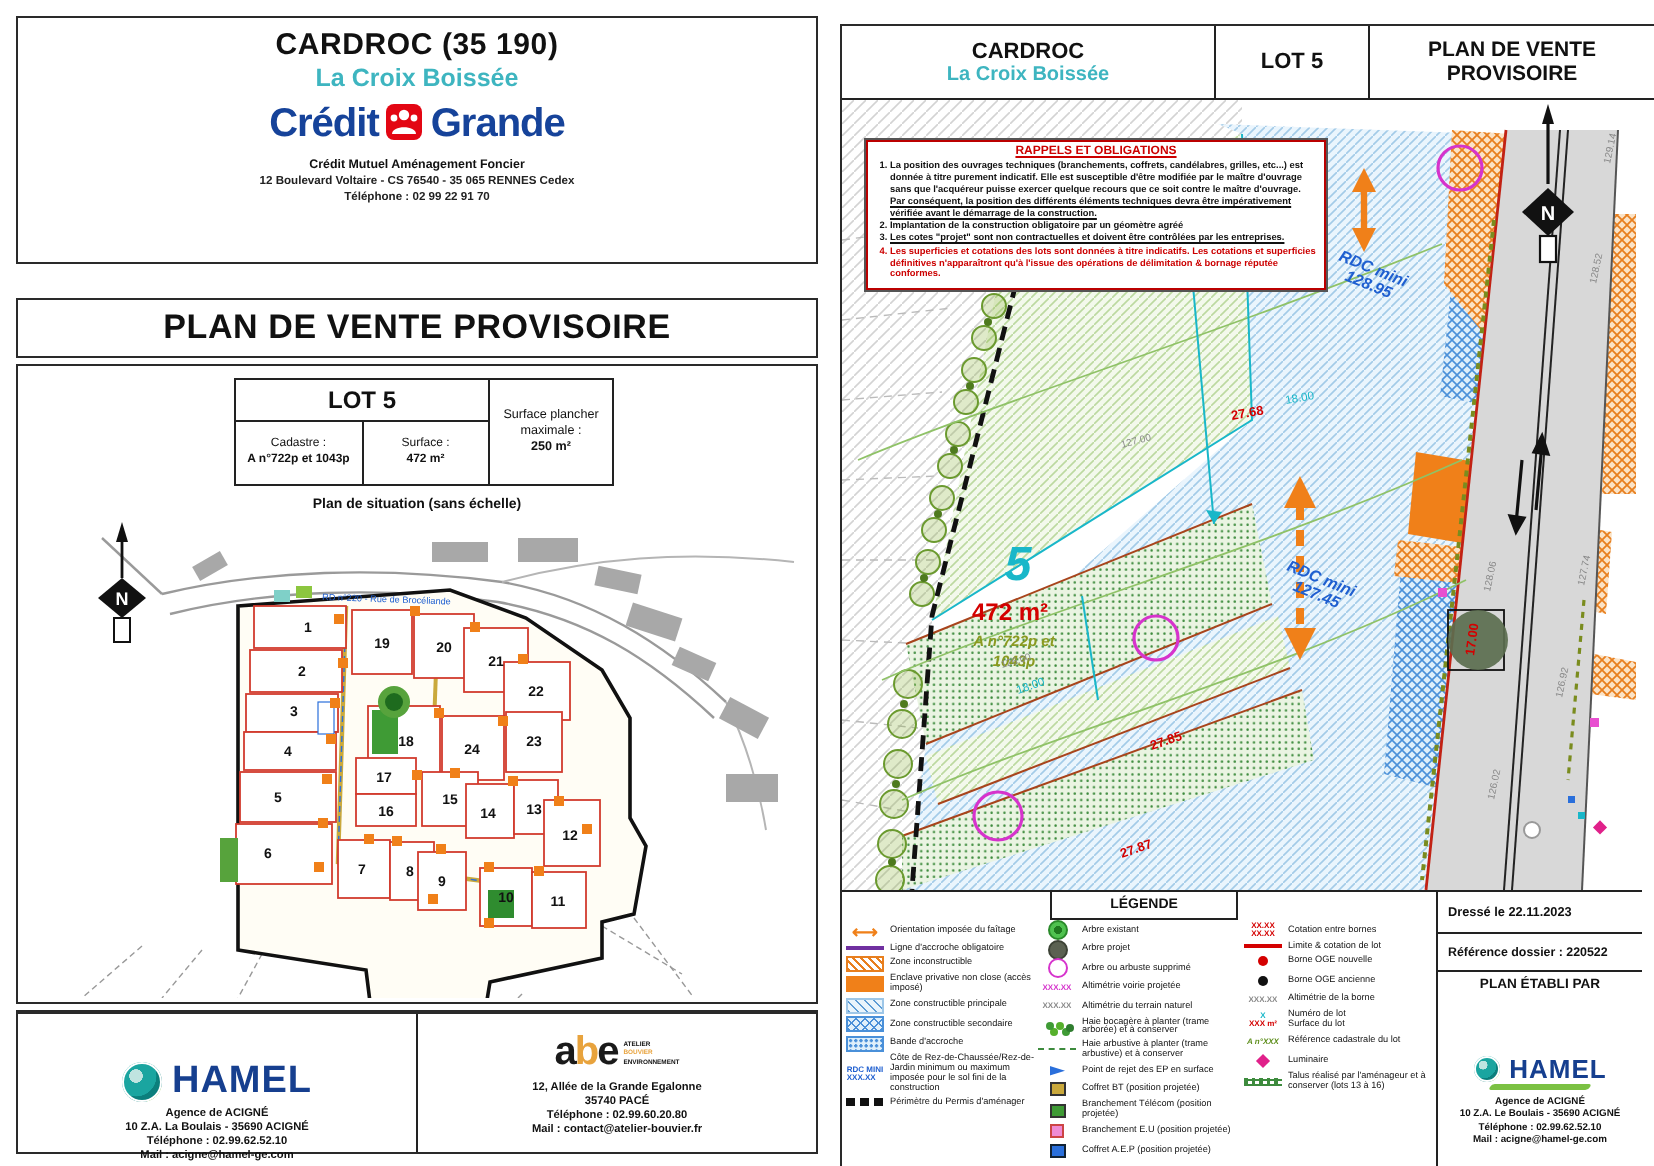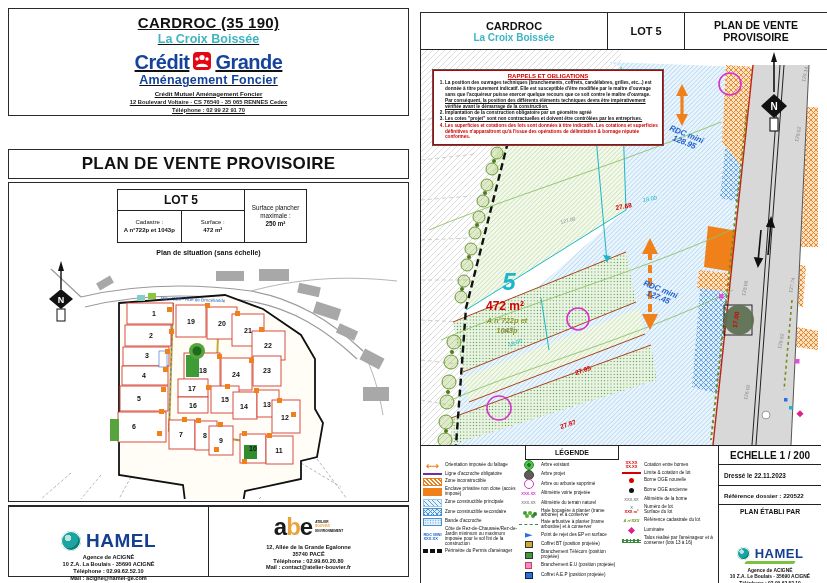--- a/index.html
+++ b/index.html
@@ -3,21 +3,21 @@
 <meta charset="utf-8">
 <style>
   html,body{margin:0;padding:0;background:#fff;}
   body{width:827px;height:583px;position:relative;font-family:"Liberation Sans",sans-serif;color:#111;overflow:hidden;}
   .abs{position:absolute;}
   .box{position:absolute;background:#fff;border:1.6px solid #2a2a2a;box-sizing:border-box;}
   .ctr{text-align:center;}
   .b{font-weight:bold;}
   .pre{white-space:pre-line;}
   
-  #lp-header{left:8px;top:8px;width:401px;height:108px;text-decoration:underline;}
+  #lp-header{left:8px;top:8px;width:401px;height:124px;}
   .lp-t1{font-size:15px;font-weight:bold;margin-top:5px;letter-spacing:.3px;}
   .lp-t2{font-size:12.5px;font-weight:bold;color:#3eb5c0;margin-top:1px;}
   .lp-permit{font-size:7.3px;font-weight:bold;margin-top:3px;}
   .cmrow{display:flex;justify-content:center;gap:3px;margin-top:5px;}
   .cmword{font-size:20px;font-weight:bold;color:#16439a;letter-spacing:-.5px;}
   .cmsub{font-size:12.5px;font-weight:bold;color:#16439a;margin-top:-2px;letter-spacing:.2px;}
   .lp-small{font-size:6.2px;font-weight:bold;margin-top:2.5px;}
   .lp-tiny{font-size:5.8px;font-weight:bold;margin-top:2px;color:#222;}
   #lp-title{left:8px;top:149px;width:401px;height:30px;display:flex;align-items:center;justify-content:center;font-size:17px;font-weight:bold;letter-spacing:.3px;}
   #lp-main{left:8px;top:182px;width:401px;height:320px;}
@@ -32,21 +32,21 @@
   
   #lp-footer{left:8px;top:505px;width:401px;height:72px;border-top-width:2.2px;display:flex;}
   .fcell{flex:1;display:flex;flex-direction:column;align-items:center;justify-content:center;line-height:1.25;}
   .fcell.first{border-right:1px solid #222;}
   .addr{font-size:5.6px;font-weight:bold;text-align:center;}
   .hamelrow{display:flex;align-items:center;gap:5px;margin-top:28px;}
   .hamel-ball{width:20px;height:20px;border-radius:50%;background:radial-gradient(circle at 35% 35%,#bfe4e0 0 18%,#1aa5a0 19% 55%,#0b7f7c 56% 75%,#7bc143 76% 100%);box-shadow:0 0 0 1px #fff inset;}
   .hamel-word{font-size:19px;font-weight:bold;color:#163f8f;letter-spacing:.5px;}
   .hamel-swoosh{width:74px;height:3px;background:#7bc143;border-radius:2px;margin:0 auto 2px auto;transform:skew(-30deg);}
   .abe-row{display:flex;align-items:center;gap:3px;margin-bottom:2px;}
-  .abe-word{font-size:24px;font-weight:bold;letter-spacing:-1px;color:#1a1a1a;}
+  .abe-word{font-size:20px;font-weight:bold;letter-spacing:-1px;color:#1a1a1a;}
   .abe-b{color:#e8a33d;}
   .abe-side{font-size:3.2px;line-height:1.3;text-align:left;font-weight:bold;}
   .abe-side .o{color:#e8a33d;}
   
   #rp{left:420px;top:12px;width:408px;height:573px;border:1.6px solid #2a2a2a;background:#fff;box-sizing:border-box;}
   #rp-header{position:absolute;left:0;top:0;width:100%;height:37px;border-bottom:1.4px solid #222;display:flex;box-sizing:border-box;}
   .rh-c1{width:187px;border-right:1.2px solid #222;display:flex;flex-direction:column;align-items:center;justify-content:center;box-sizing:border-box;}
   .rh-c2{width:77px;border-right:1.2px solid #222;display:flex;align-items:center;justify-content:center;font-size:11px;font-weight:bold;box-sizing:border-box;}
   .rh-c3{flex:1;display:flex;align-items:center;justify-content:center;text-align:center;font-size:10.5px;font-weight:bold;line-height:1.15;}
   .rh-t1{font-size:11px;font-weight:bold;}
@@ -117,21 +117,20 @@
     <span class="cmword">Crédit</span>
     <span><svg width="20" height="20" viewBox="0 0 20 20">
           <rect x="1" y="1" width="18" height="18" rx="4" fill="#e30613"></rect>
           <circle cx="10" cy="6.5" r="2.6" fill="#fff"></circle>
           <path d="M4 16 C4 11.5 16 11.5 16 16 Z" fill="#fff"></path>
           <circle cx="5" cy="8" r="1.7" fill="#fff"></circle>
           <circle cx="15" cy="8" r="1.7" fill="#fff"></circle>
         </svg></span>
     <span class="cmword">Grande</span>
   </div>
-  <div class="cmsub">Aménagement Foncier</div>
   <div class="lp-small">Crédit Mutuel Aménagement Foncier</div>
   <div class="lp-tiny">12 Boulevard Voltaire - CS 76540 - 35 065 RENNES Cedex</div>
   <div class="lp-tiny">Téléphone : 02 99 22 91 70</div>
 </div>
 
 <div class="box" id="lp-title">PLAN DE VENTE PROVISOIRE</div>
 
 <div class="box" id="lp-main">
   <div class="lot-table">
     <div class="lt-left">
@@ -701,21 +700,20 @@
           </div>
         <div class="lg-item">
             <span class="sw sw-talus"></span>
             <span class="lg-lab">Talus réalisé par l'aménageur et à conserver (lots 13 à 16)</span>
           </div>
       </div>
     </div>
   </div>
 
   <div id="rinfo">
-    <div class="ri-b1">ECHELLE 1 / 200</div>
     <div class="ri-b2">Dressé le 22.11.2023</div>
     <div class="ri-b3">Référence dossier : 220522</div>
     <div class="ri-b4">
       <div class="ri-etab">PLAN ÉTABLI PAR</div>
       <div class="hamelrow hamel-sm">
         <span class="hamel-ball"></span>
         <span class="hamel-word">HAMEL</span>
       </div>
       <div class="hamel-swoosh" style="width:50px;"></div>
       <div class="ri-addr">Agence de ACIGNÉ</div>

